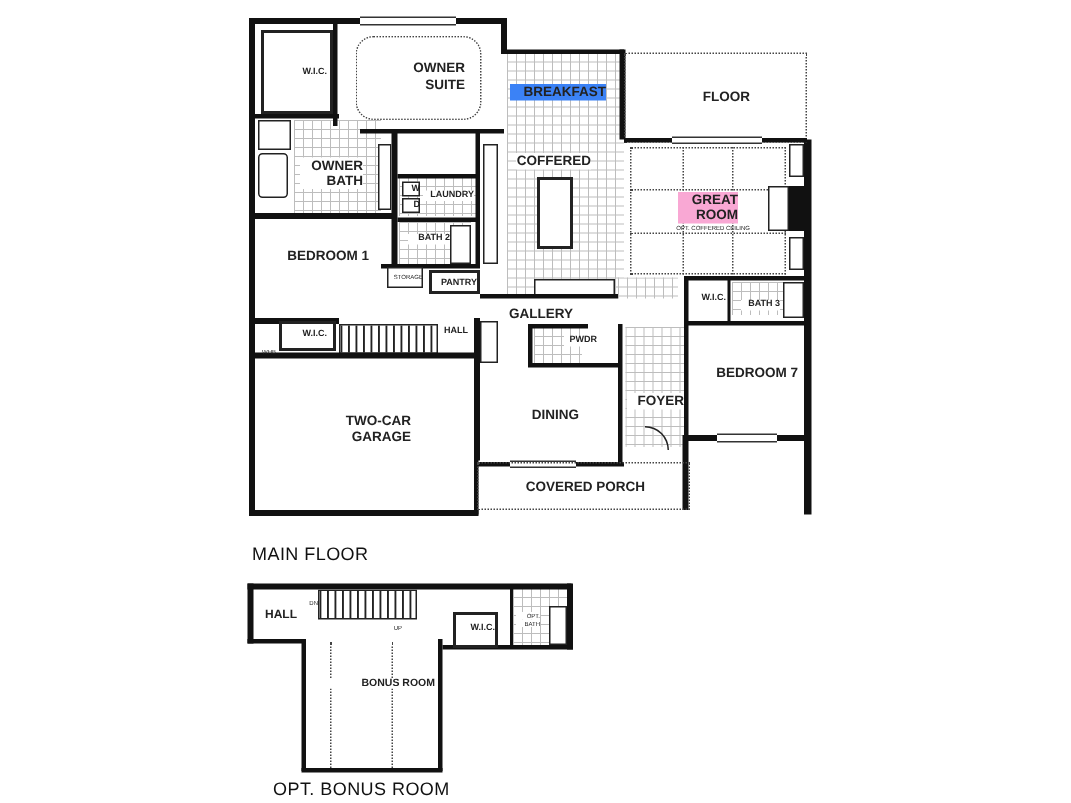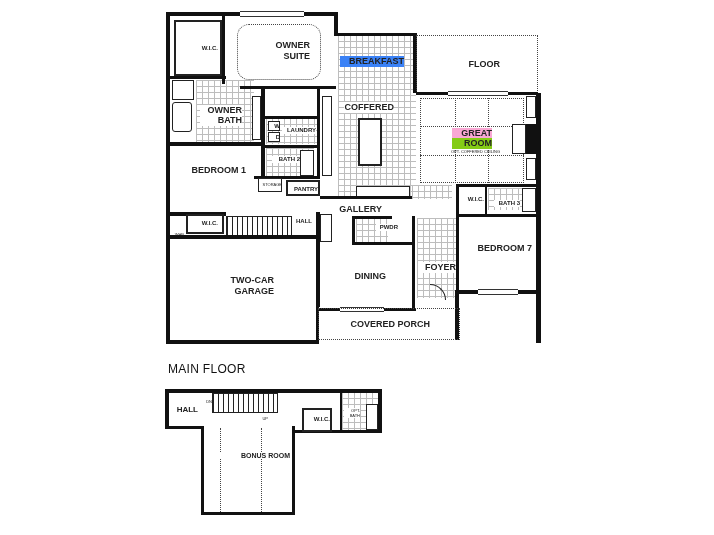--- a/index.html
+++ b/index.html
@@ -114,21 +114,21 @@
   <div class="lbl" style="left:250px;top:51px;width:60px;">SUITE</div>
   <div class="lbl" style="left:340px;top:56px;width:64px;background:#3b82f6;">BREAKFAST</div>
   <div class="lbl" style="left:460px;top:59px;width:40px;">FLOOR</div>
   <div class="lbl" style="left:200px;top:105px;width:42px;background:#fff;">OWNER</div>
   <div class="lbl" style="left:200px;top:115px;width:42px;background:#fff;">BATH</div>
   <div class="lbl sm" style="left:268px;top:123px;width:12px;">W</div>
   <div class="lbl sm" style="left:268px;top:134px;width:12px;">D</div>
   <div class="lbl sm" style="left:282px;top:127px;width:34px;background:#fff;">LAUNDRY</div>
   <div class="lbl" style="left:344px;top:102px;width:50px;background:#fff;">COFFERED</div>
   <div class="lbl" style="left:452px;top:128px;width:40px;background:#f9a8d4;">GREAT</div>
-  <div class="lbl" style="left:452px;top:138px;width:40px;background:#84cc16;">ROOM</div>
+  <div class="lbl" style="left:452px;top:138px;width:40px;background:#f9a8d4;">ROOM</div>
   <div class="lbl xs" style="left:444px;top:149px;width:56px;">OPT. COFFERED CEILING</div>
   <div class="lbl" style="left:176px;top:165px;width:70px;">BEDROOM 1</div>
   <div class="lbl sm" style="left:272px;top:156px;width:28px;background:#fff;">BATH 2</div>
   <div class="lbl xs" style="left:258px;top:182px;width:24px;">STORAGE</div>
   <div class="lbl sm" style="left:290px;top:186px;width:28px;">PANTRY</div>
   <div class="lbl" style="left:332px;top:204px;width:50px;">GALLERY</div>
   <div class="lbl sm" style="left:192px;top:220px;width:26px;">W.I.C.</div>
   <div class="lbl sm" style="left:290px;top:218px;width:22px;">HALL</div>
   <div class="lbl xs" style="left:172px;top:232px;width:12px;">WHB</div>
   <div class="lbl sm" style="left:462px;top:196px;width:22px;">W.I.C.</div>
@@ -161,13 +161,14 @@
   <div class="dotted" style="left:220px;top:428px;width:42px;height:84px;border-top:none;border-bottom:none;"></div>
 
   <div class="lbl sm" style="left:174px;top:406px;width:24px;font-size:8px;">HALL</div>
   <div class="lbl xs" style="left:202px;top:399px;width:10px;">DN</div>
   <div class="lbl xs" style="left:258px;top:416px;width:10px;">UP</div>
   <div class="lbl sm" style="left:304px;top:416px;width:26px;">W.I.C.</div>
   <div class="lbl xs" style="left:344px;top:408px;width:16px;background:#fff;">OPT.</div>
   <div class="lbl xs" style="left:344px;top:413px;width:16px;background:#fff;">BATH</div>
   <div class="lbl sm" style="left:206px;top:452px;width:84px;font-size:7px;background:#fff;">BONUS ROOM</div>
 
+  <div class="caption" style="left:182px;top:519px;">OPT. BONUS ROOM</div>
 </div>
 
 </body></html>

